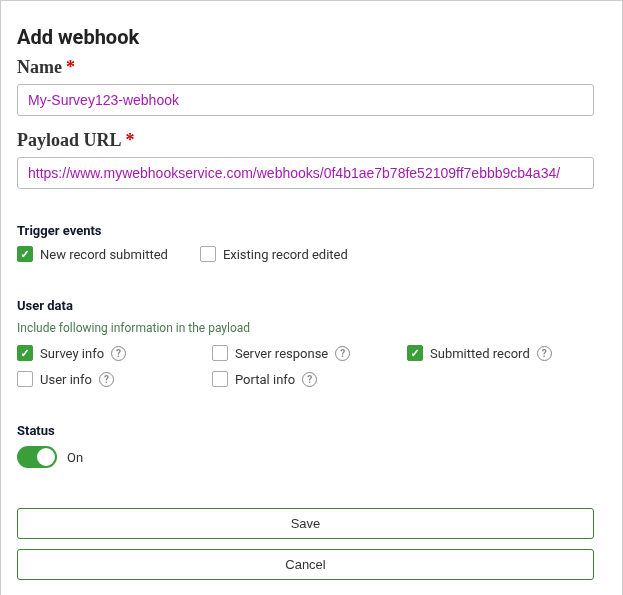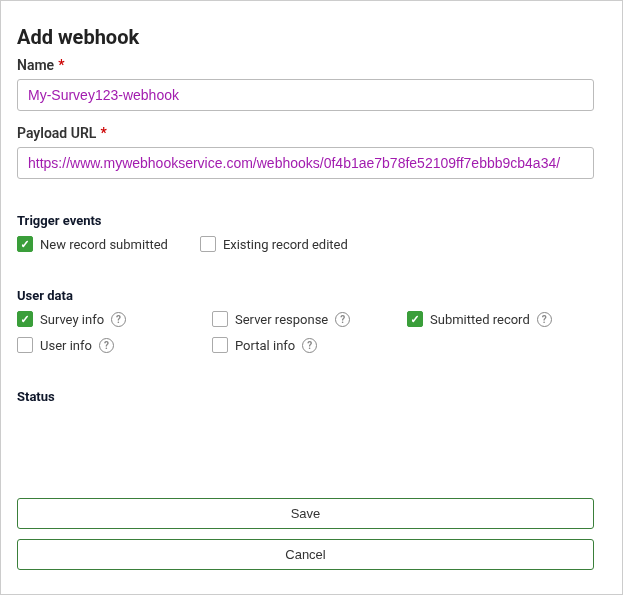--- a/index.html
+++ b/index.html
@@ -28,27 +28,28 @@
       color: #222;
       margin-bottom: 8px;
     }
     .dialog-desc {
       font-size: 13px;
       color: #555;
       margin-bottom: 18px;
       line-height: 1.5;
     }
     .field-label {
-      font-size: 14px;
+      font-size: 18px;
       font-weight: 600;
       color: #333;
       margin-bottom: 6px;
       display: flex;
       align-items: center;
       gap: 4px;
+      font-family: Liberation Serif, serif;
     }
     .required-star {
       color: #c00;
     }
     .text-input {
       width: 100%;
       border: 1px solid #bbb;
       border-radius: 3px;
       padding: 7px 10px;
       font-size: 14px;
@@ -202,20 +203,21 @@
       <span>New record submitted</span>
     </div>
     <div class="checkbox-item">
       <div class="checkbox-box"></div>
       <span>Existing record edited</span>
     </div>
   </div>
 
   <div class="event-data-section">
     <div class="section-title">User data</div>
+    <div class="event-data-subtitle">Include following information in the payload</div>
     <div class="event-data-grid">
 
       <div class="checkbox-item">
         <div class="checkbox-box checked">
           <span class="checkmark">✓</span>
         </div>
         <span>Survey info</span>
         <span class="help-icon">?</span>
       </div>
 
@@ -243,19 +245,25 @@
         <div class="checkbox-box"></div>
         <span>Portal info</span>
         <span class="help-icon">?</span>
       </div>
 
     </div>
   </div>
 
   <div class="status-section">
     <div class="section-title">Status</div>
+    <div class="toggle-row">
+      <div class="toggle">
+        <div class="toggle-knob"></div>
+      </div>
+      <span class="toggle-label">On</span>
+    </div>
   </div>
 
   <div class="footer-buttons">
     <button class="btn">Save</button>
     <button class="btn">Cancel</button>
   </div>
 </div>
 
 </body></html>

